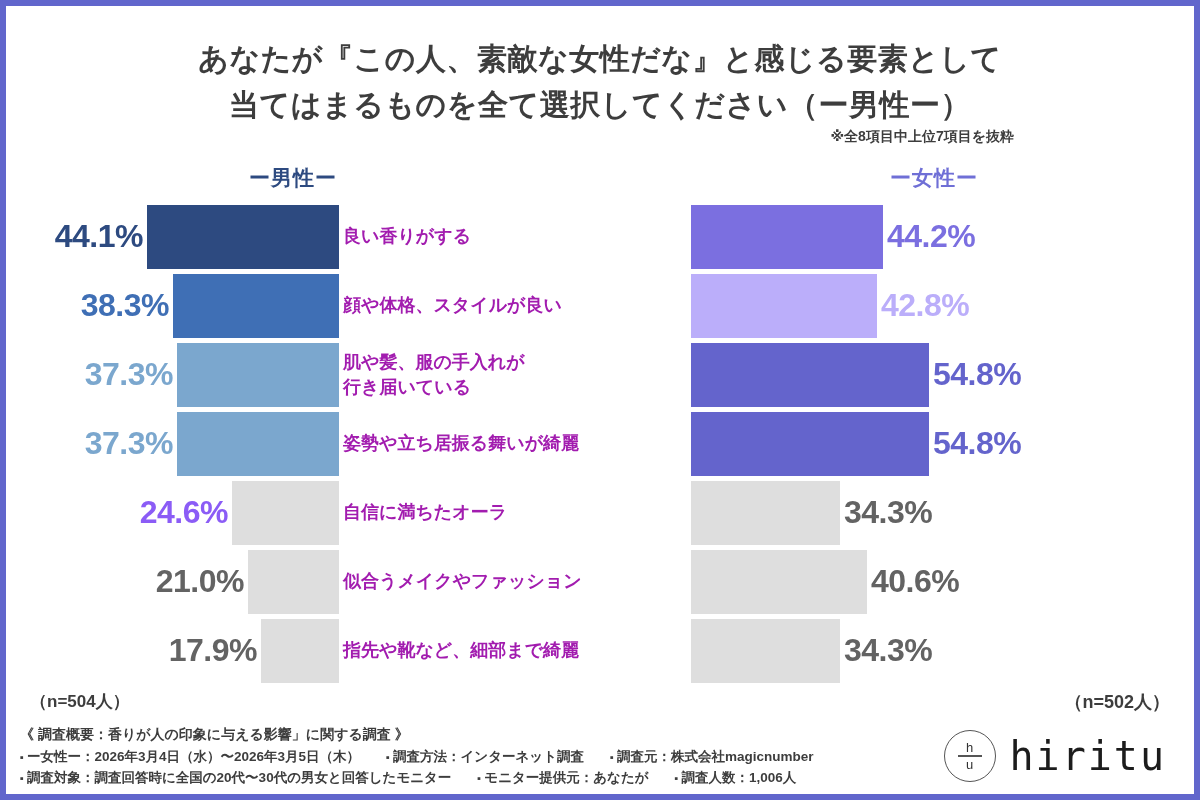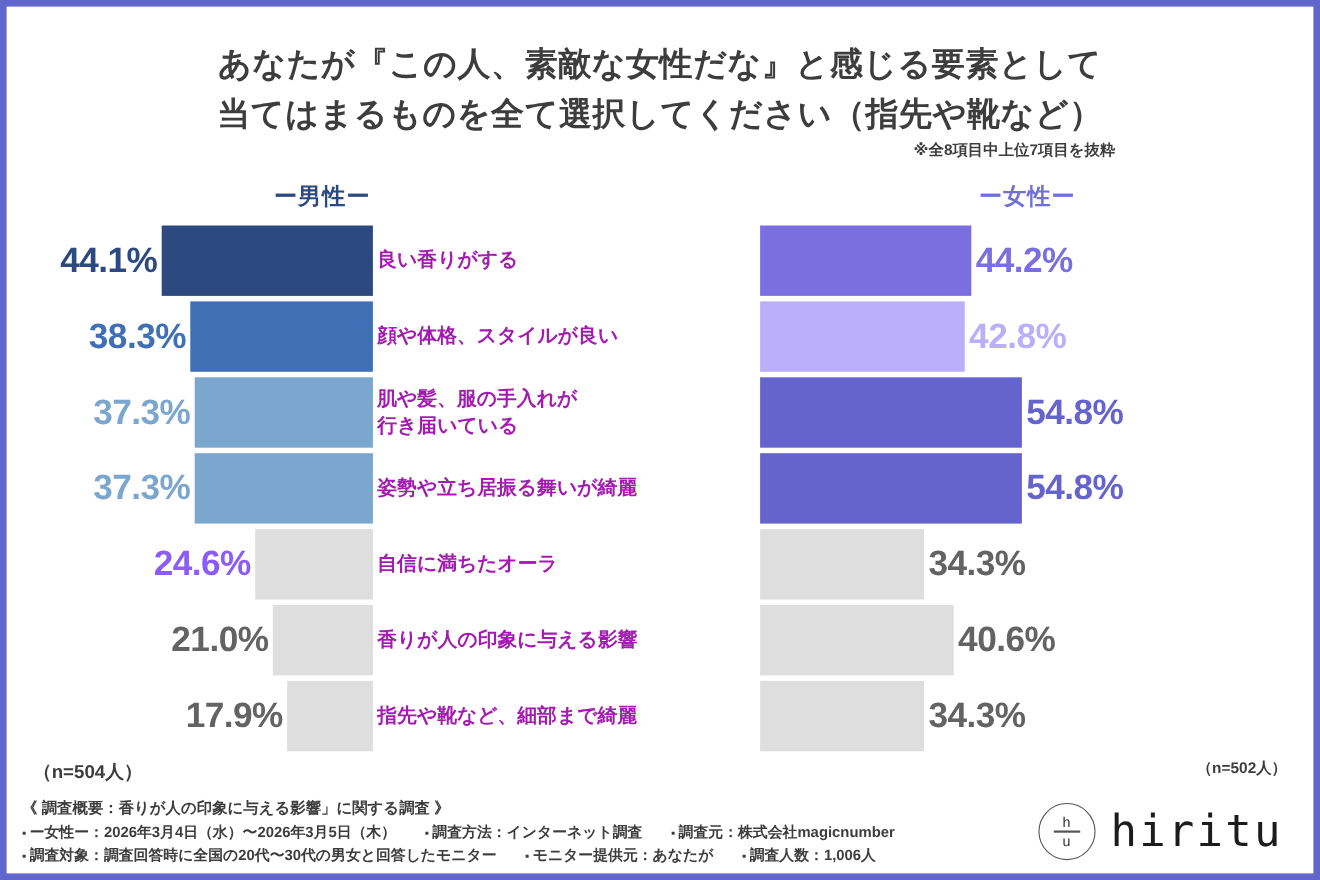--- a/index.html
+++ b/index.html
@@ -59,21 +59,21 @@
   .bar { height:64px; }
   .val {
     font-size:32px; font-weight:bold; letter-spacing:-0.5px;
     white-space:nowrap;
   }
   .val-left  { margin-right:4px; }
   .val-right { margin-left:4px; }
 
   
   .n-left  { position:absolute; left:24px;  top:684px; font-size:17px; color:#3d3d3d; font-weight:bold;}
-  .n-right { position:absolute; right:24px; top:684px; font-size:14px; color:#3d3d3d; font-weight:bold;}
+  .n-right { position:absolute; right:24px; top:684px; font-size:18px; color:#3d3d3d; font-weight:bold;}
 
   
   .footer { position:absolute; left:14px; top:720px; width:950px; }
   .foot-head {
     font-size:14px; font-weight:bold; color:#3d3d3d;
     letter-spacing:0px; margin-bottom:4px;
   }
   .foot-row {
     font-size:13.5px; font-weight:bold; color:#3d3d3d;
     margin-bottom:3px; white-space:nowrap;
@@ -98,21 +98,21 @@
     font-weight:400;
   }
 </style>
 </head>
 <body>
 
 <div class="page">
 
   <div class="title-block">
     <div class="title-line">あなたが『この人、素敵な女性だな』と感じる要素として</div>
-    <div class="title-line">当てはまるものを全て選択してください（指先や靴など）</div>
+    <div class="title-line">当てはまるものを全て選択してください（ー男性ー）</div>
   </div>
   <div class="subnote">※全8項目中上位7項目を抜粋</div>
 
   <div class="gender-head gender-male">ー男性ー</div>
   <div class="gender-head gender-female">ー女性ー</div>
 
   <div class="chart" id="chart">
       <div class="row">
         <div class="side-left">
           <span class="val val-left" style="color: rgb(45, 74, 128);">44.1%</span>
@@ -166,21 +166,21 @@
         <div class="side-right">
           <div class="bar" style="width: 149px; background: rgb(222, 222, 222);"></div>
           <span class="val val-right" style="color: rgb(99, 99, 99);">34.3%</span>
         </div>
       </div>
       <div class="row">
         <div class="side-left">
           <span class="val val-left" style="color: rgb(99, 99, 99);">21.0%</span>
           <div class="bar" style="width: 91px; background: rgb(222, 222, 222);"></div>
         </div>
-        <div class="center-label">香りが人の印象に与える影響</div>
+        <div class="center-label">似合うメイクやファッション</div>
         <div class="side-right">
           <div class="bar" style="width: 176px; background: rgb(222, 222, 222);"></div>
           <span class="val val-right" style="color: rgb(99, 99, 99);">40.6%</span>
         </div>
       </div>
       <div class="row">
         <div class="side-left">
           <span class="val val-left" style="color: rgb(99, 99, 99);">17.9%</span>
           <div class="bar" style="width: 78px; background: rgb(222, 222, 222);"></div>
         </div>

